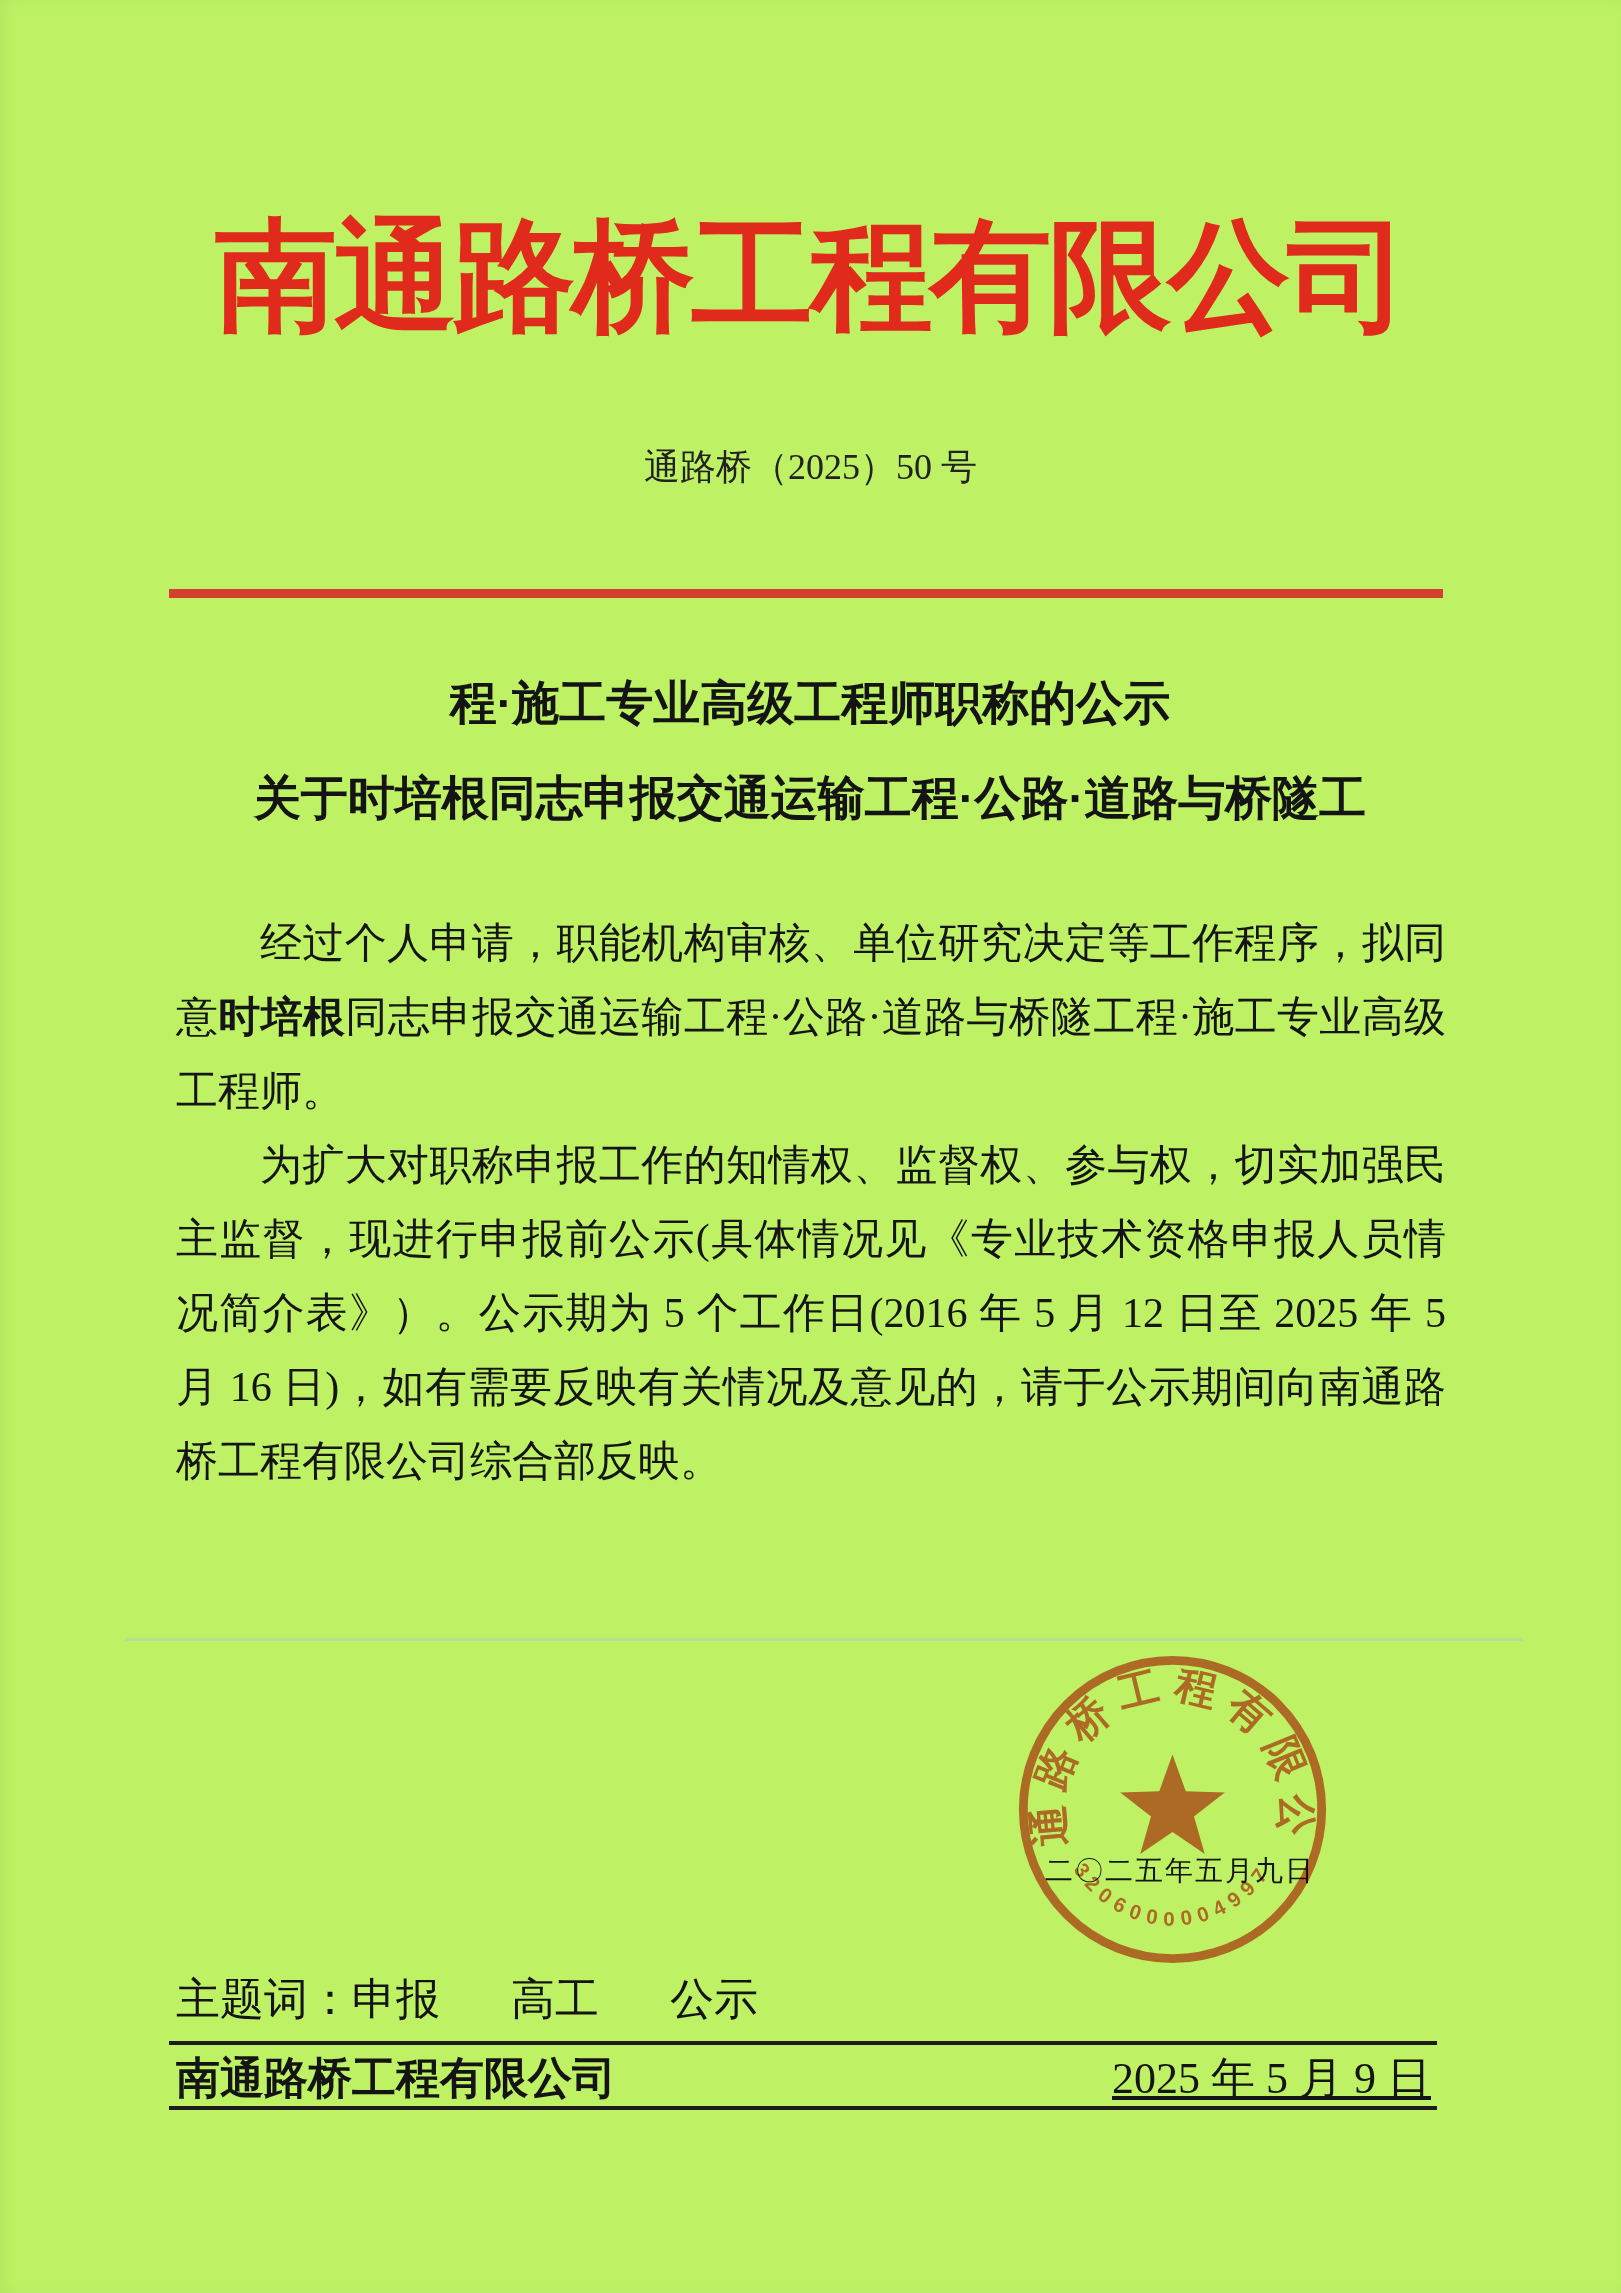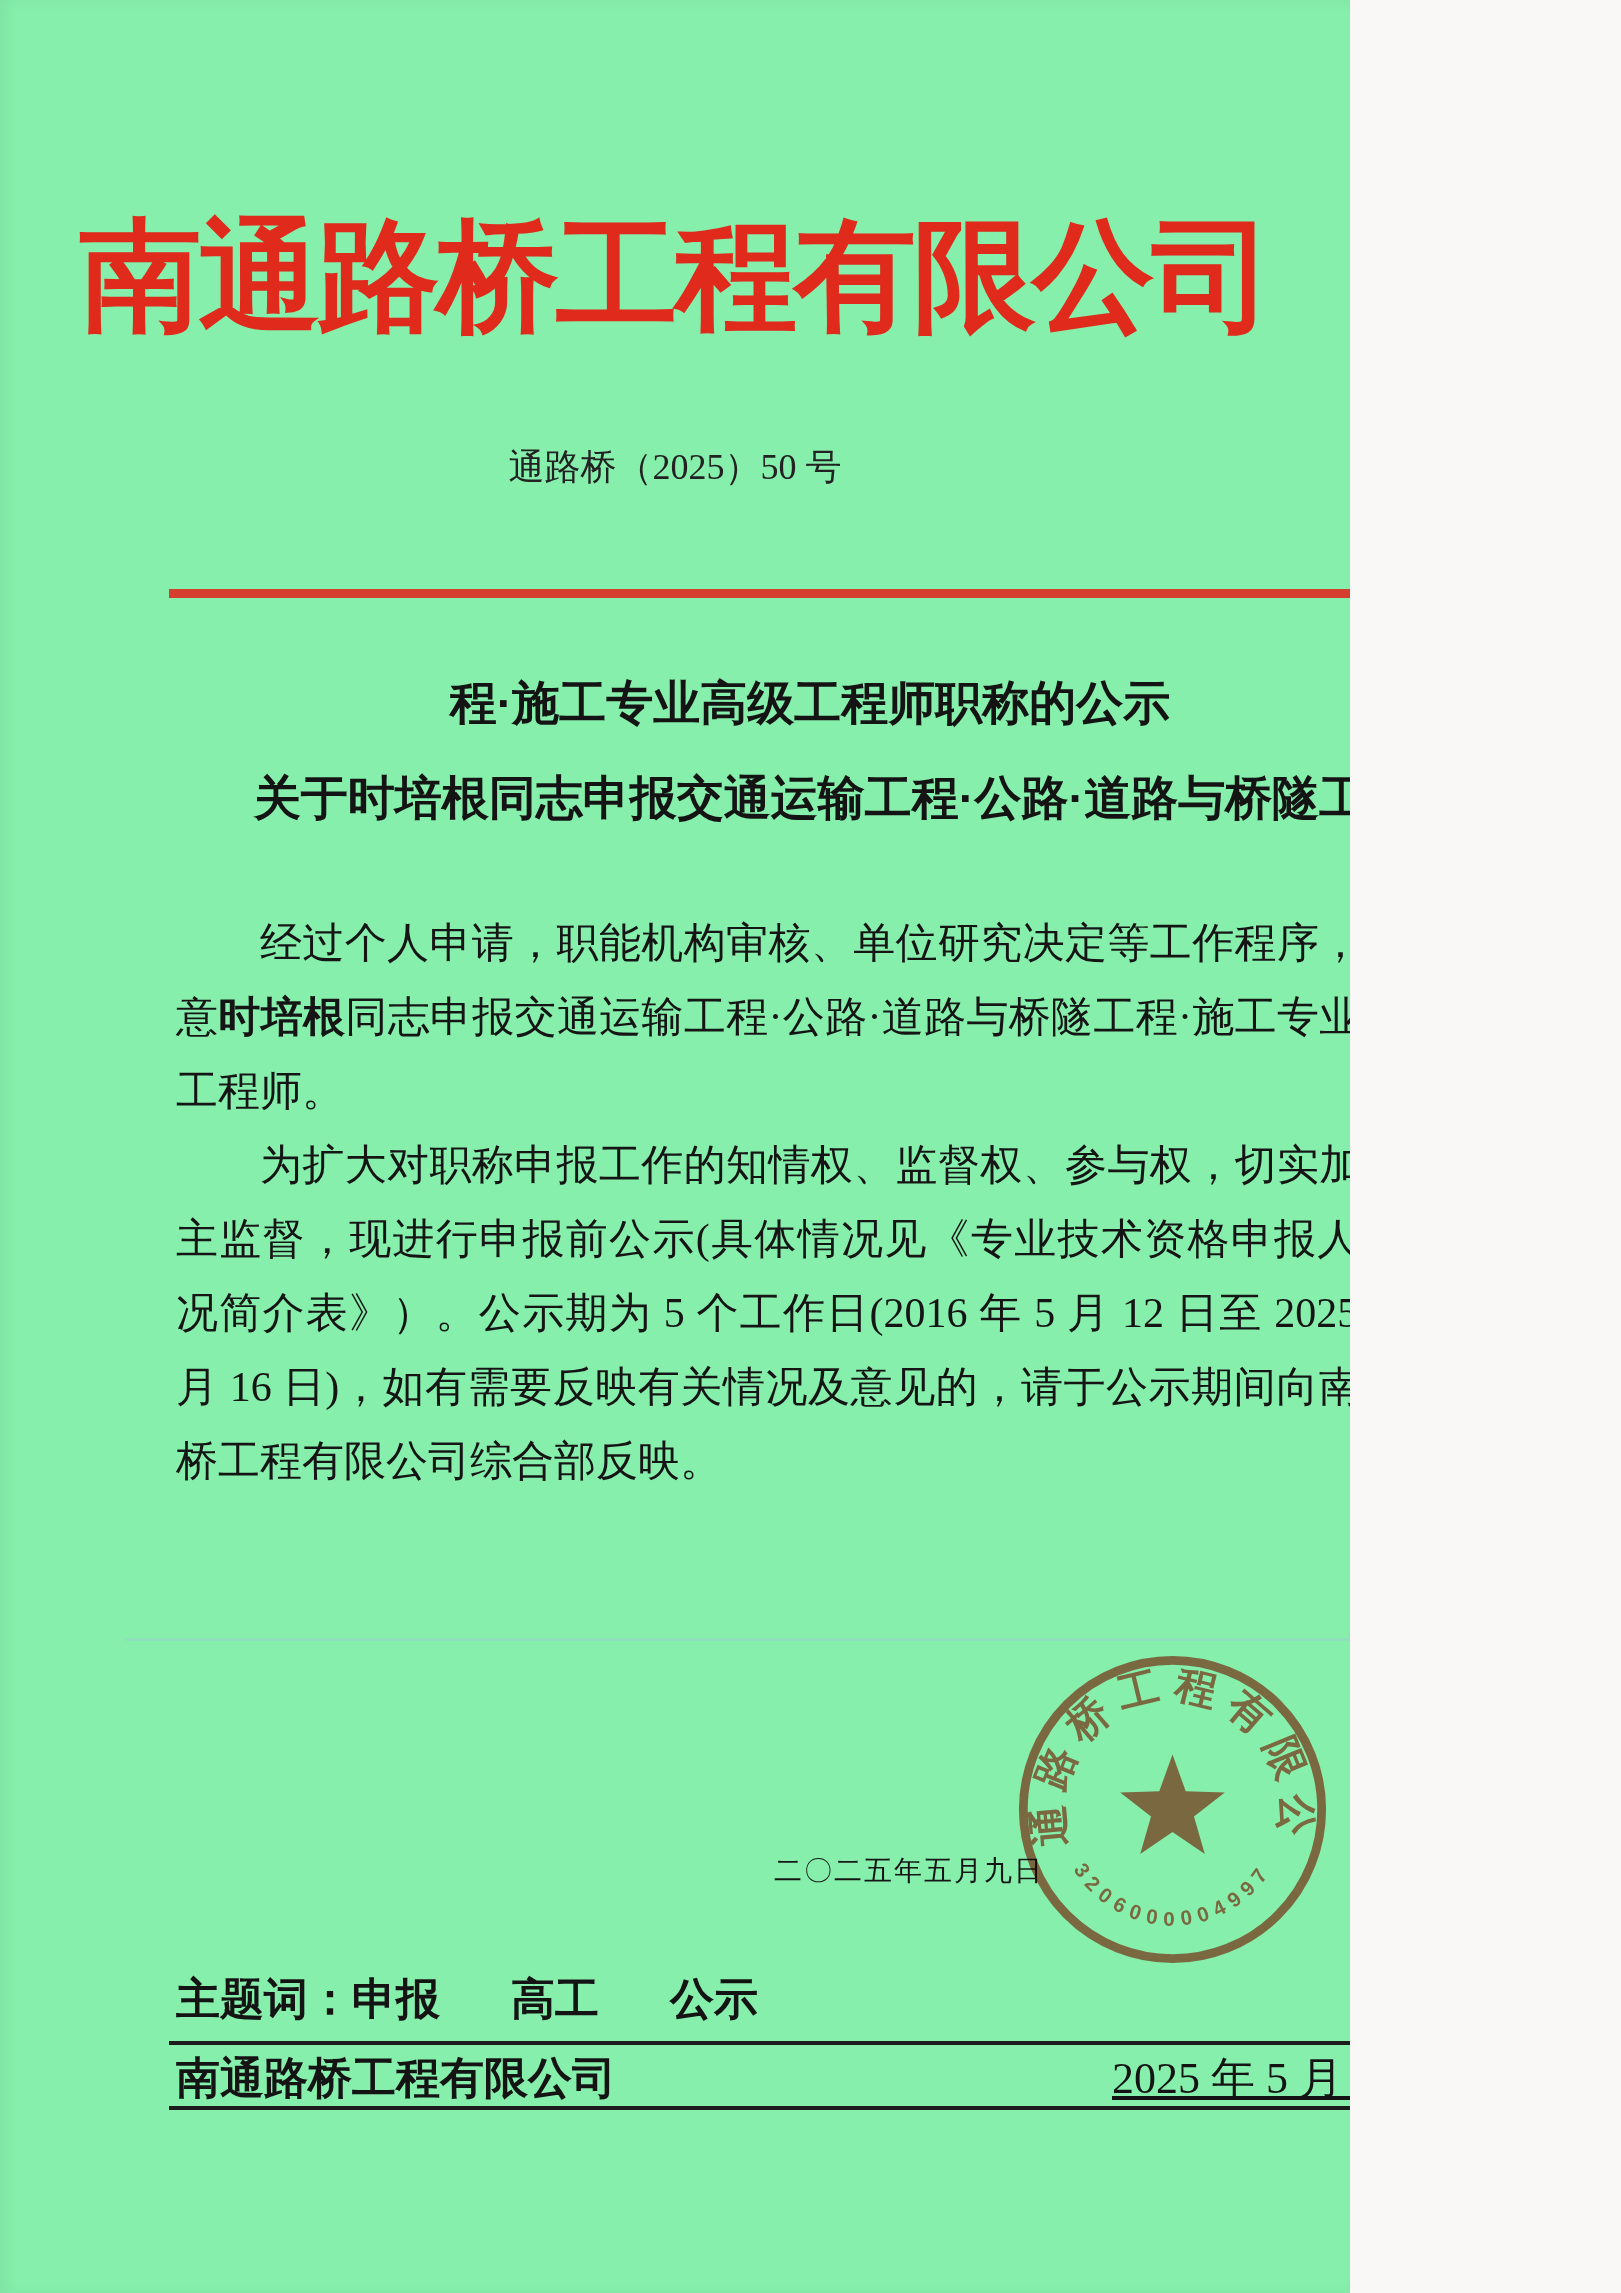--- a/index.html
+++ b/index.html
@@ -2,23 +2,23 @@
 <html><head>
 <meta charset="utf-8">
 <style>
   html, body {
     margin: 0;
     padding: 0;
     background: #f9f8f6;
   }
   .page {
     position: relative;
-    width: 1350px;
+    width: 1621px;
     height: 2294px;
-    background: #86efac;
+    background: #bef264;
     overflow: hidden;
     box-shadow: inset 5.9px 0 13.7px rgba(0,0,0,0.05);
     font-family: "Liberation Serif", "DejaVu Serif", serif;
     color: #1a1a1a;
   }
   
   .company-header {
     position: absolute;
     top: 196px;
     left: 0;
@@ -107,21 +107,21 @@
     width: 1398px;
     height: 2.9px;
     background: rgba(160, 200, 220, 0.38);
   }
   
   .subject-row {
     position: absolute;
     top: 1970px;
     left: 176px;
     font-size: 44px;
-    font-weight: 700;
+    font-weight: 400;
     color: #141414;
     white-space: nowrap;
   }
   .subject-row .kw { margin-right: 71px; }
   .subject-row .kw:last-child { margin-right: 0; }
   .black-rule-1 {
     position: absolute;
     top: 2041px;
     left: 169px;
     width: 1268px;

